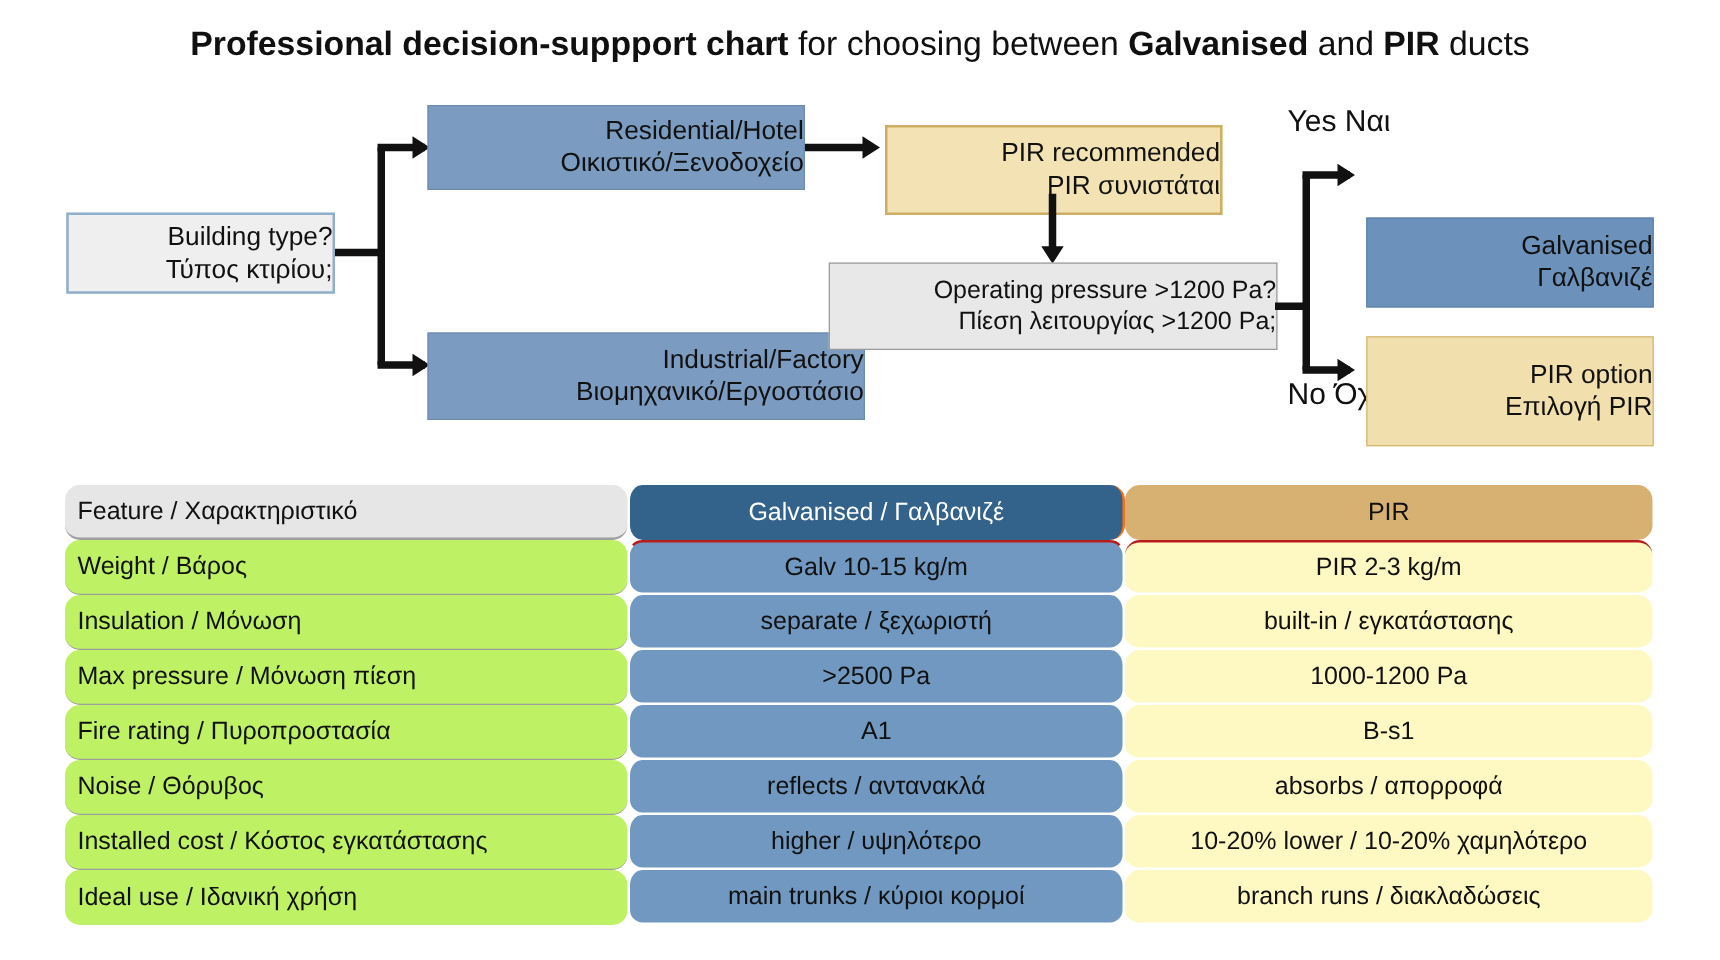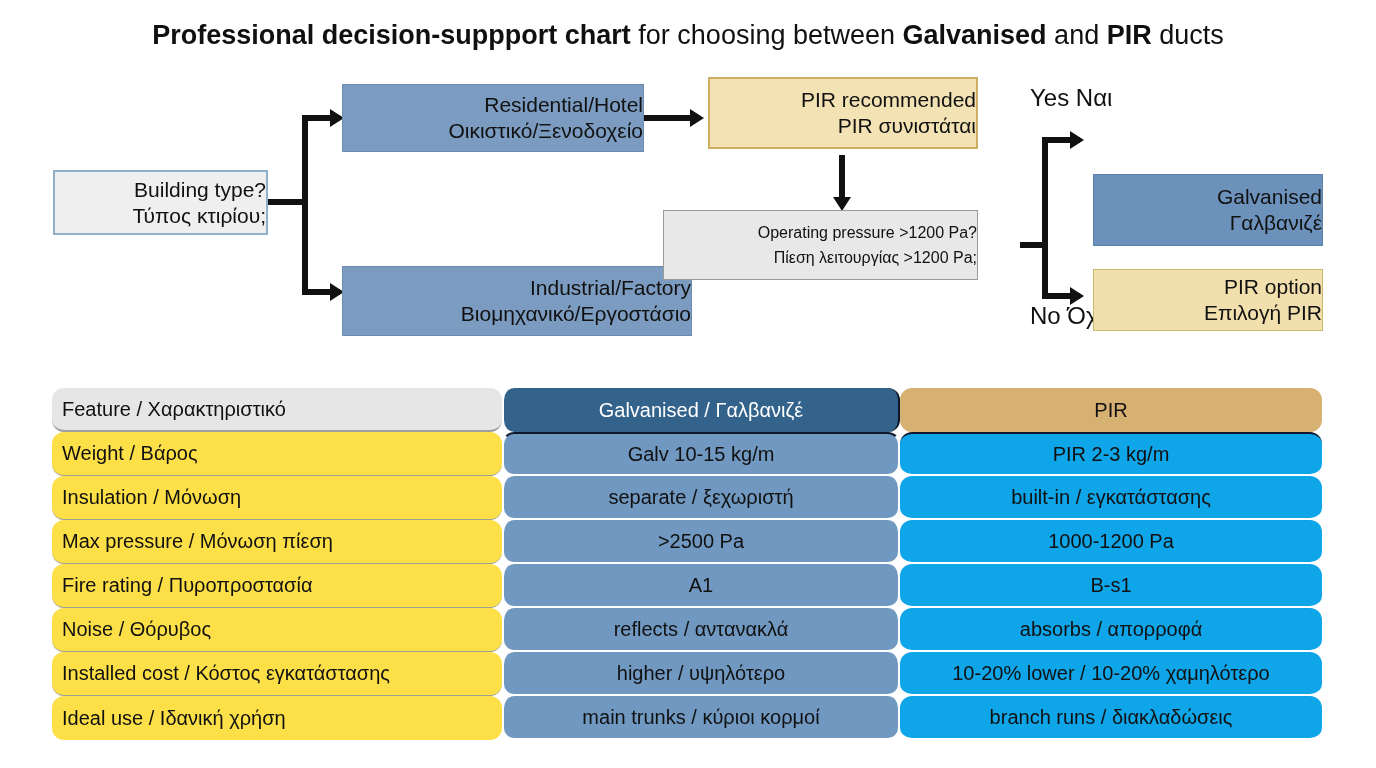--- a/index.html
+++ b/index.html
@@ -138,53 +138,53 @@
     font-weight: bold;
     text-align: left;
     border-bottom: 2px solid #9E9E9E;
   }
   th.h-galv {
     background: #33628A;
     color: #ffffff;
     font-weight: bold;
     text-align: center;
     border-left: 2px solid #ffffff;
-    border-right: 2px solid #0f172a;
+    border-right: 2px solid #f97316;
   }
   th.h-pir {
     background: #D7B172;
     color: #111111;
     font-weight: bold;
     text-align: center;
   }
 
   
   td.d-feature {
-    background: #fde047;
+    background: #bef264;
     color: #111111;
     text-align: left;
     border-bottom: 1px solid #9E9E9E;
   }
   tr.last td.d-feature { border-bottom: none; }
   td.d-galv {
     background: #7098C0;
     color: #111111;
     text-align: center;
     border-left: 2px solid #ffffff;
     border-right: 2px solid #ffffff;
     border-bottom: 2px solid #ffffff;
   }
   td.d-pir {
-    background: #0ea5e9;
+    background: #fef9c3;
     color: #111111;
     text-align: center;
     border-bottom: 2px solid #ffffff;
   }
   tr.first-body td.d-galv,
-  tr.first-body td.d-pir { border-top: 2px solid #0f172a; }
+  tr.first-body td.d-pir { border-top: 2px solid #b91c1c; }
 </style>
 </head>
 <body>
 
 <div id="title-bar">
   <span class="strong">Professional decision-suppport chart</span><span class="light"> for choosing between </span><span class="strong">Galvanised</span><span class="light"> and </span><span class="strong">PIR</span><span class="light"> ducts</span>
 </div>
 
 <div id="flowchart">
 
@@ -209,29 +209,29 @@
   </div>
 
   <div class="node blue" style="left:342px; top:196px; width:350px; height:70px;">
     <span class="ln">Industrial/Factory</span>
     <span class="ln">Βιομηχανικό/Εργοστάσιο</span>
   </div>
 
   <div class="conn" style="left:644px; top:45px; width:53px; height:6px;"></div>
   <div class="arrow-r" style="left:690px; top:39px;"></div>
 
-  <div class="node yellow" style="left:708px; top:7px; width:270px; height:72px;">
+  <div class="node yellow" style="left:708px; top:30px; width:270px; height:72px;">
     <span class="ln">PIR recommended</span>
     <span class="ln">PIR συνιστάται</span>
   </div>
 
   <div class="conn" style="left:839px; top:85px; width:6px; height:46px;"></div>
   <div class="arrow-d" style="left:833px; top:127px;"></div>
 
-  <div class="node decision" style="left:663px; top:140px; width:315px; height:70px; font-size:16px; line-height:25px;">
+  <div class="node decision" style="left:663px; top:140px; width:359px; height:70px; font-size:20px; line-height:25px;">
     <span class="ln">Operating pressure &gt;1200 Pa?</span>
     <span class="ln">Πίεση λειτουργίας &gt;1200 Pa;</span>
   </div>
 
   <div class="conn" style="left:1020px; top:172px; width:28px; height:6px;"></div>
   <div class="conn" style="left:1042px; top:70px; width:6px; height:156px;"></div>
 
   <div class="conn" style="left:1042px; top:67px; width:38px; height:6px;"></div>
   <div class="arrow-r" style="left:1070px; top:61px;"></div>
 
@@ -246,21 +246,21 @@
   <div class="edge-label" style="left:1030px; top:234px; width:70px;">
     <span class="ln">No</span>
     <span class="ln">Όχι</span>
   </div>
 
   <div class="node result-blue" style="left:1093px; top:104px; width:230px; height:72px;">
     <span class="ln">Galvanised</span>
     <span class="ln">Γαλβανιζέ</span>
   </div>
 
-  <div class="node result-yellow" style="left:1093px; top:199px; width:230px; height:62px;">
+  <div class="node result-yellow" style="left:1093px; top:199px; width:230px; height:88px;">
     <span class="ln">PIR option</span>
     <span class="ln">Επιλογή PIR</span>
   </div>
 
 </div>
 
 <table id="compare-table">
   <colgroup>
     <col class="c-feature">
     <col class="c-galv">

